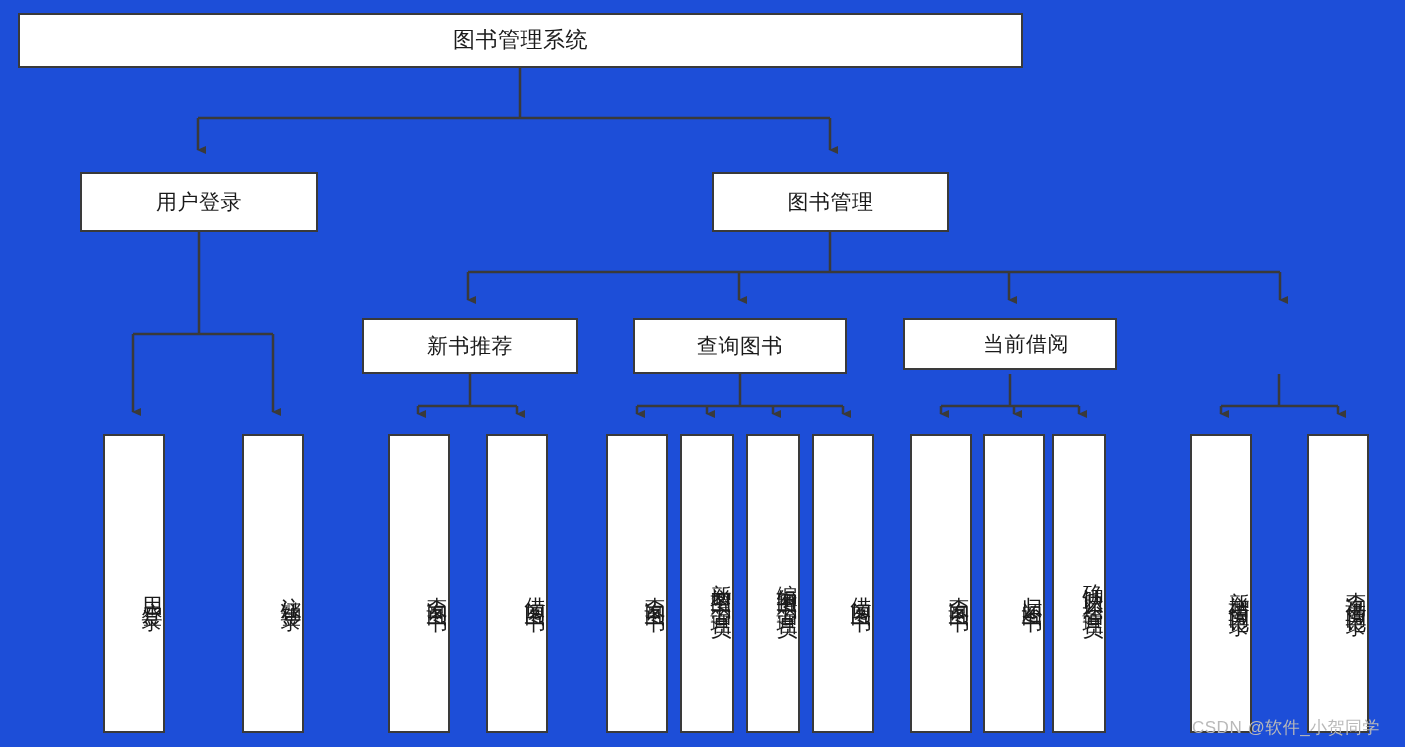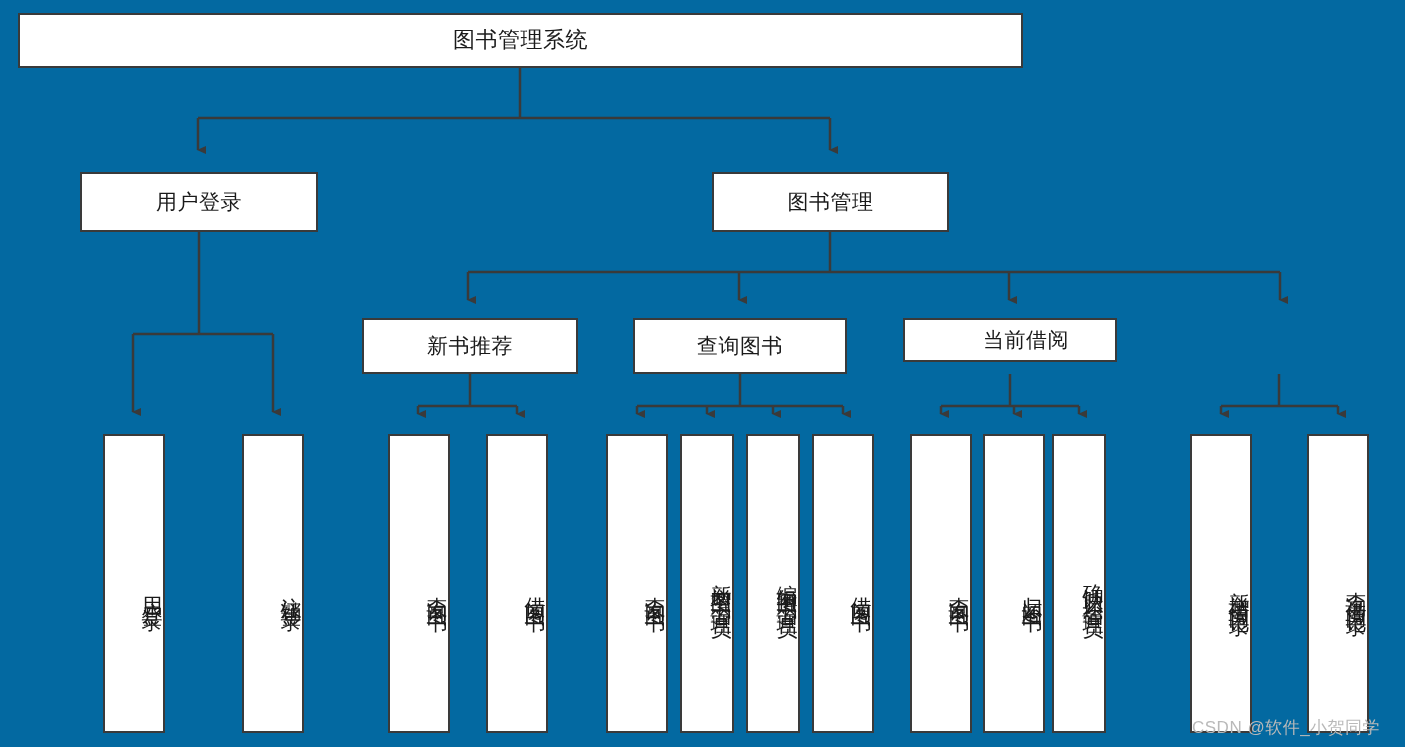--- a/index.html
+++ b/index.html
@@ -8,21 +8,21 @@
     padding: 0;
     background: #ffffff;
   }
   body {
     font-family: "Liberation Sans", "DejaVu Sans", sans-serif;
   }
   #diagram-root {
     position: relative;
     width: 1405px;
     height: 747px;
-    background: #0369a1;
+    background: #1d4ed8;
     overflow: hidden;
   }
   #edges-layer {
     position: absolute;
     left: 0;
     top: 0;
     width: 1405px;
     height: 747px;
     pointer-events: none;
   }
@@ -133,21 +133,21 @@
   <div class="node horiz" style="left:712px; top:172px; width:237px; height:60px;">
     <span>图书管理</span>
   </div>
 
   <div class="node horiz" style="left:362px; top:318px; width:216px; height:56px;">
     <span>新书推荐</span>
   </div>
   <div class="node horiz" style="left:633px; top:318px; width:214px; height:56px;">
     <span>查询图书</span>
   </div>
-  <div class="node horiz" style="left:903px; top:318px; width:214px; height:44px;padding-left:32px;">
+  <div class="node horiz" style="left:903px; top:318px; width:214px; height:52px;padding-left:32px;">
     <span>当前借阅</span>
   </div>
 
   <div class="node leaf" style="left:103px; top:434px; width:62px; height:299px;">
     <span class="leaf-label">用户登录</span>
   </div>
   <div class="node leaf" style="left:242px; top:434px; width:62px; height:299px;">
     <span class="leaf-label">注销登录</span>
   </div>
 

